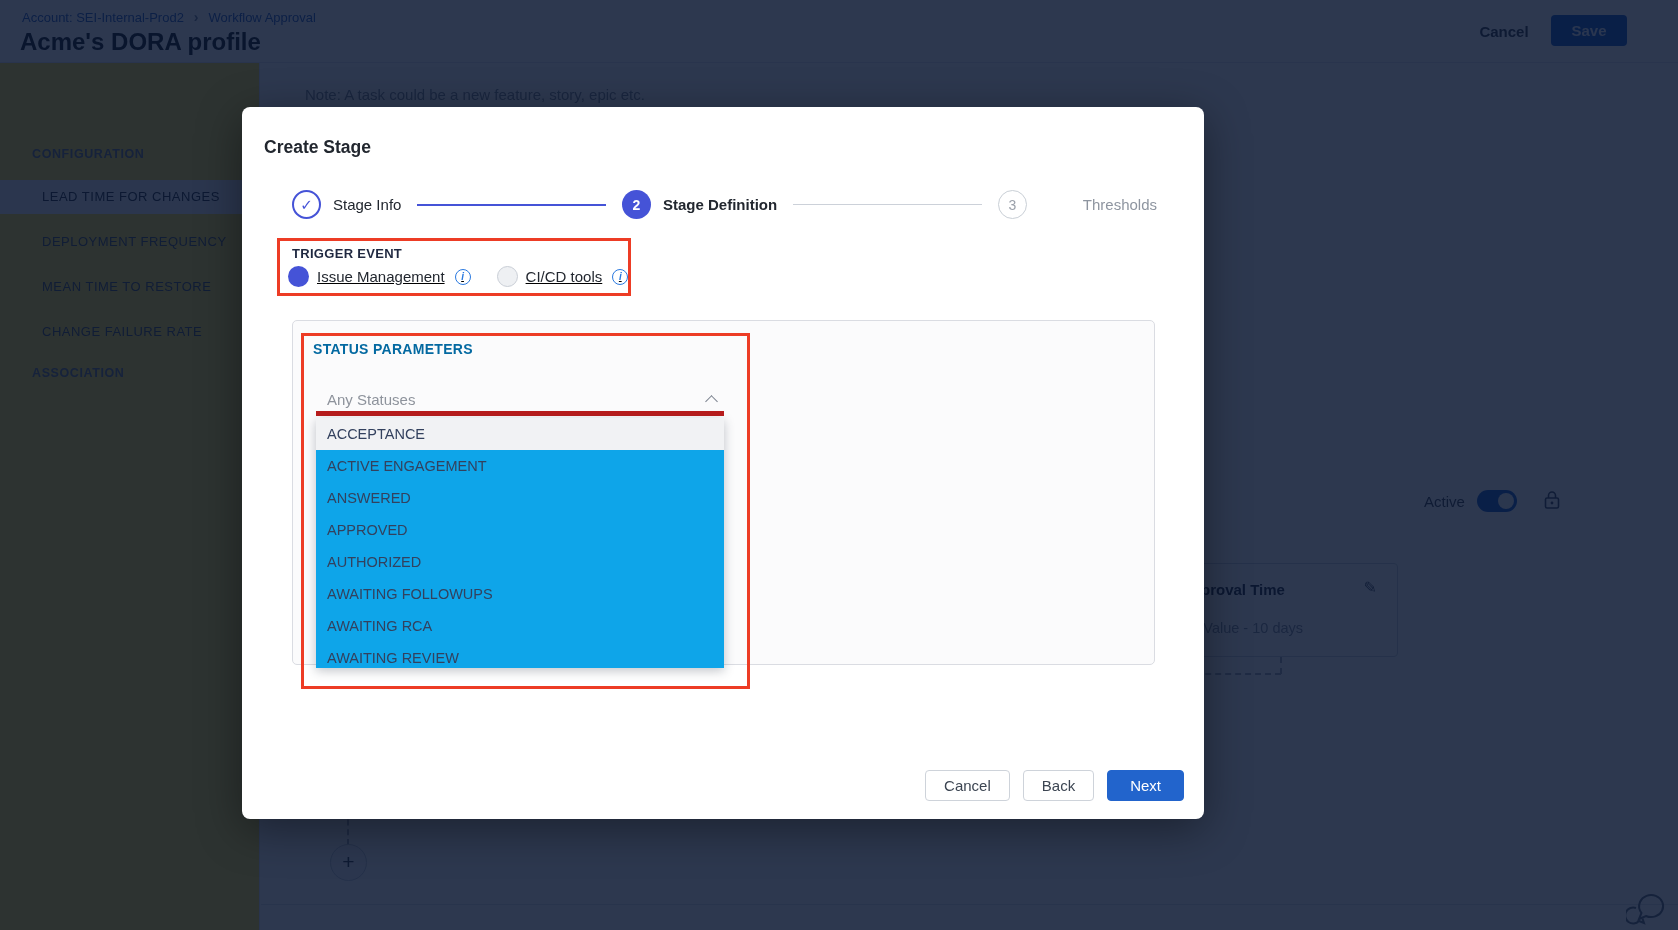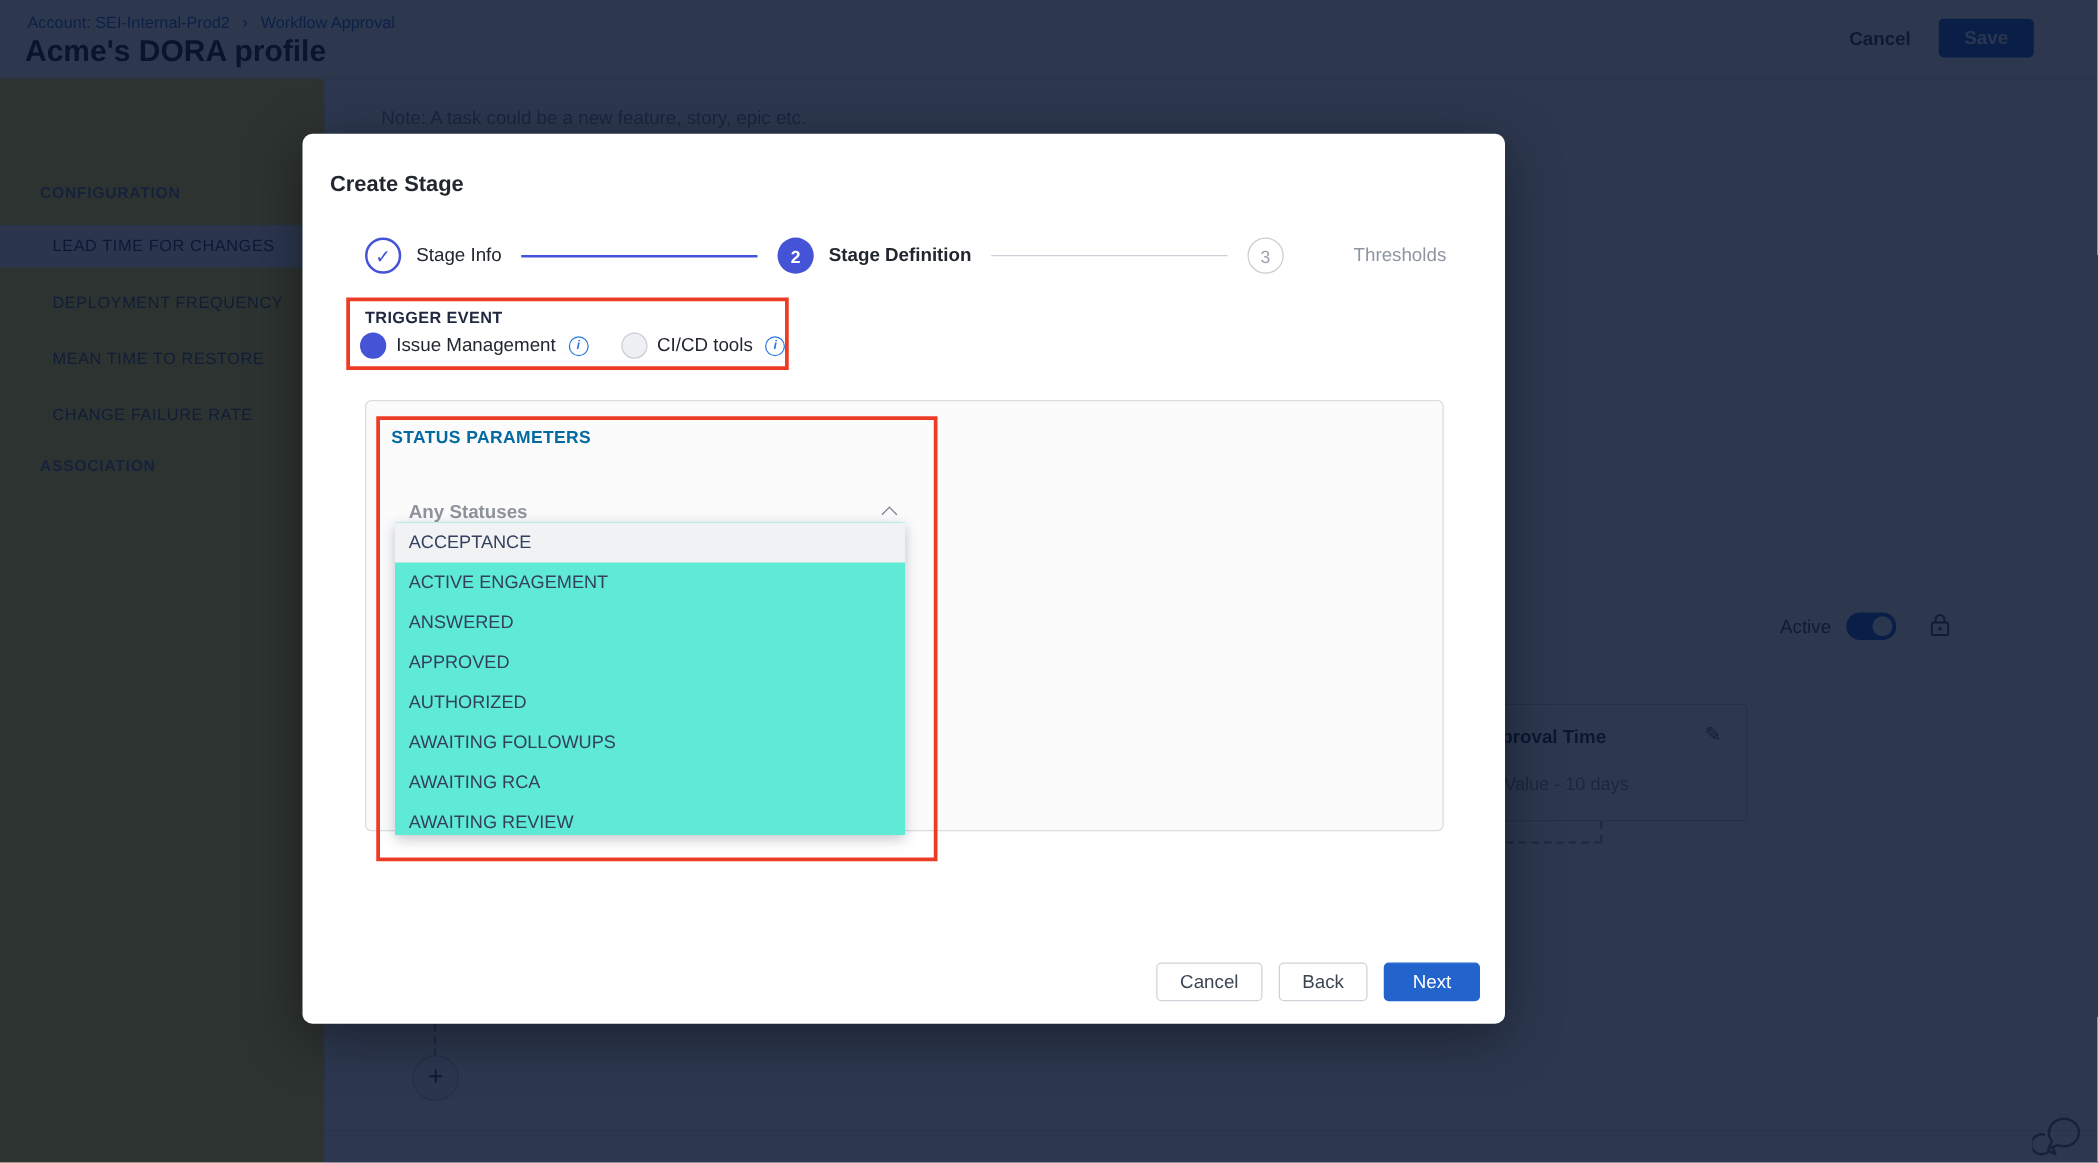--- a/index.html
+++ b/index.html
@@ -57,38 +57,38 @@
   .step-circle.current { background:#4553d7; color:#fff; font-weight:700; }
   .step-circle.todo { border:1.5px solid #c9cfd6; color:#9ba1aa; background:#fff; }
   .step-label { font-size:15px; color:#22272f; white-space:nowrap; }
   .step-label.bold { font-weight:700; }
   .step-label.dim { color:#8e95a0;margin-left:44px; }
   .step-line { flex:1; height:2px; margin:0 16px; }
   .step-line.blue { background:#4553d7; }
   .step-line.gray { background:#ccd1d9; height:1.5px; }
 
   .trigger-label { position:absolute; left:50px; top:139px; font-size:13px; font-weight:700; color:#1f2840; letter-spacing:.3px; }
-  .radio-row { position:absolute; left:46px; top:159px; display:flex; align-items:center; gap:8px; }
+  .radio-row { position:absolute; left:46px; top:159px; display:flex; align-items:center; gap:8px;text-decoration:underline; }
   .radio { width:21px; height:21px; border-radius:50%; cursor:pointer; flex:0 0 auto; }
   .radio.on { background:#4553d7; }
   .radio.off { background:#eef0f3; border:1px solid #c9ced6; margin-left:18px; }
   .radio-label { font-size:15px; color:#22272f; cursor:pointer; }
   .info-icon { width:16px; height:16px; border-radius:50%; border:1.4px solid #2979e0; color:#2979e0;
                font-size:10px; font-weight:700; font-style:italic; display:inline-flex; align-items:center;
                justify-content:center; margin-left:2px; cursor:pointer; }
 
   .gray-panel { position:absolute; left:50px; top:213px; width:863px; height:345px; background:#fbfbfc;
                 border:1px solid #dadce2; border-radius:5px; }
   .sp-label { position:absolute; left:20px; top:20px; font-size:14px; font-weight:700; color:#0369a1; letter-spacing:.3px; }
-  .dd-trigger { position:absolute; left:23px; top:72px; width:408px; height:33px; line-height:33px;
-                border-bottom:5px solid #b91c1c; cursor:pointer;font-weight:bold; }
+  .dd-trigger { position:absolute; left:23px; top:62px; width:408px; height:33px; line-height:33px;
+                border-bottom:5px solid #b91c1c; cursor:pointer; }
   .dd-value { padding-left:11px; font-size:15px; color:#8e939c; }
   .caret-up { position:absolute; right:8px; top:14px; width:9px; height:9px; border-left:1.6px solid #7b828e;
               border-top:1.6px solid #7b828e; transform:rotate(45deg); }
-  .dd-menu { position:absolute; left:23px; top:97px; width:408px; height:250px; background:#5eead4;
+  .dd-menu { position:absolute; left:23px; top:97px; width:408px; height:250px; background:#0ea5e9;
              box-shadow:0 3px 10px rgba(40,50,70,.28); overflow:hidden; }
   .dd-item { height:32px; line-height:32px; padding-left:11px; font-size:14.5px; color:#33415e; cursor:pointer; }
   .dd-item.hl { background:#f1f2f4; }
 
   .modal-footer { position:absolute; right:20px; bottom:18px; display:flex; gap:13px; }
   .btn { height:31px; border-radius:4px; font-size:15px; cursor:pointer; font-family:inherit; }
   .btn.ghost { background:#fff; border:1px solid #ced3da; color:#3c4552; padding:0 18px; }
   .btn.primary { background:#2264cc; border:1px solid #2264cc; color:#fff; padding:0 22px; }
 
   

